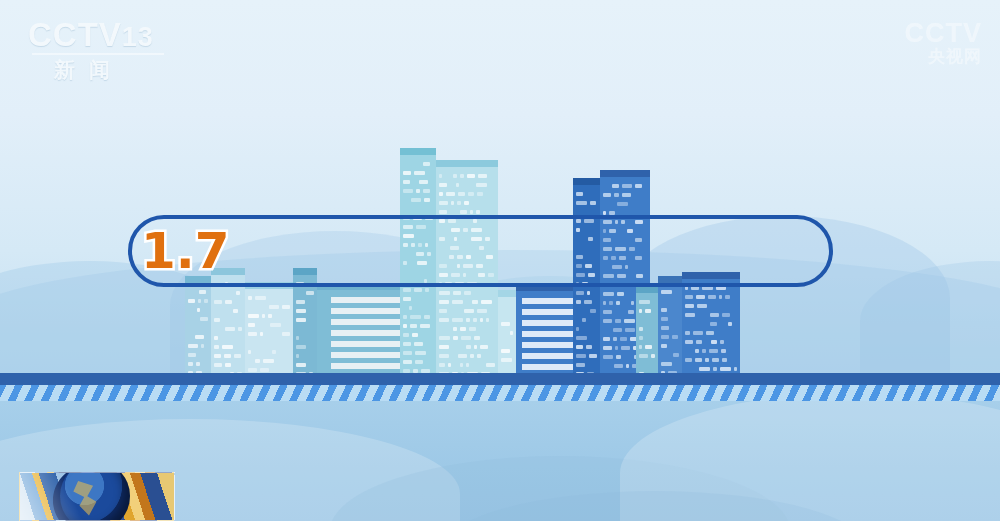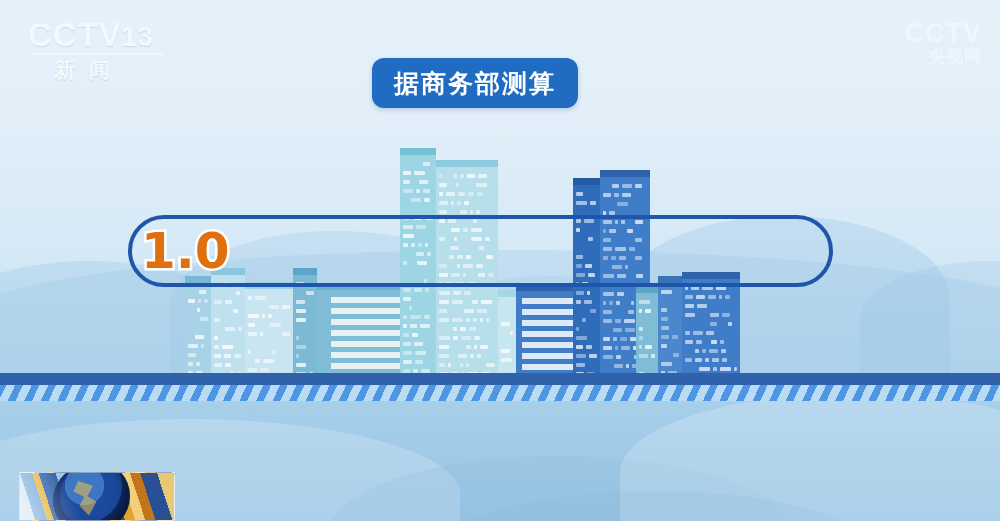--- a/index.html
+++ b/index.html
@@ -539,28 +539,25 @@
     </div>
     <div class="bar"></div>
     <div class="l2">新闻</div>
   </div>
 
   <div class="wm">
     <div class="w1">CCTV</div>
     <div class="w2">央视网</div>
   </div>
 
-  <div class="toppill">
-    <span>据商务部测算</span>
-  </div>
 
   <div class="headwrap">
     <div class="headframe"></div>
     <div class="headline" id="headline">
-        <span class="num">1.0</span>
+        <span class="num">1.7</span>
       </div>
   </div>
 
   <div class="thumb">
     <div class="globe"></div>
     <div class="land"></div>
     <div class="glow"></div>
   </div>
 
 </div>

